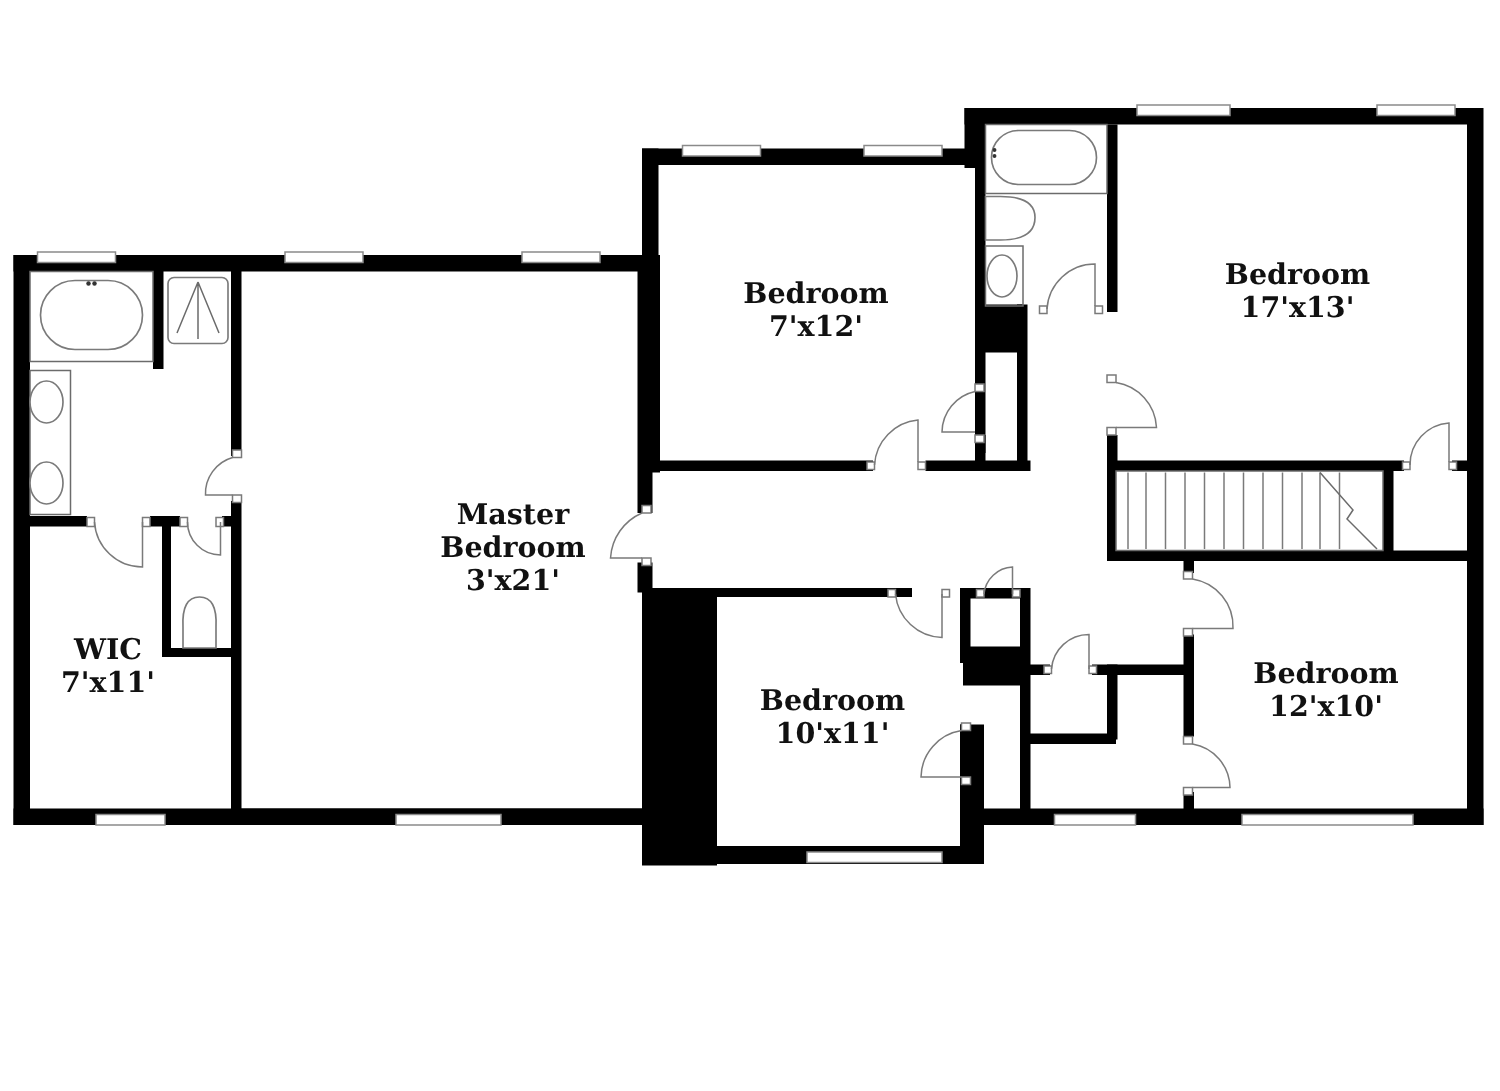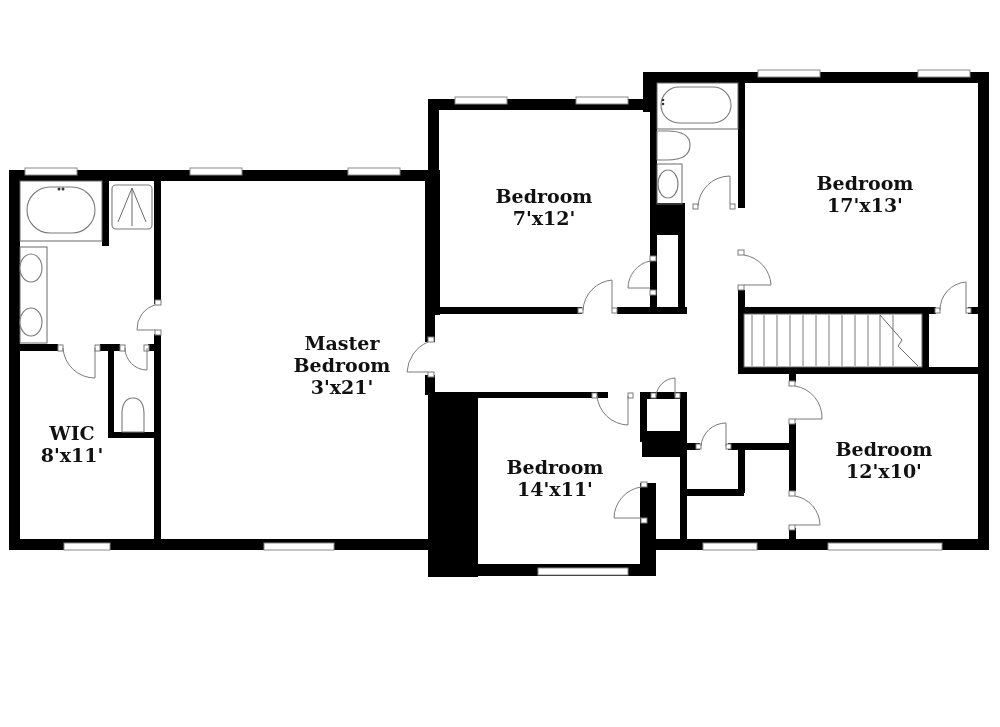--- a/index.html
+++ b/index.html
@@ -229,34 +229,34 @@
 </svg>
 
 <div class="label" style="left:296px; top:332px;margin-left:46px;">
   <span>Master</span>
   <span>Bedroom</span>
   <span>3'x21'</span>
 </div>
 
 <div class="label" style="left:72px; top:422px;">
   <span>WIC</span>
-  <span>8'x11'</span>
+  <span>7'x11'</span>
 </div>
 
 <div class="label" style="left:544px; top:185px;">
   <span>Bedroom</span>
   <span>7'x12'</span>
 </div>
 
 <div class="label" style="left:865px; top:172px;">
   <span>Bedroom</span>
   <span>17'x13'</span>
 </div>
 
 <div class="label" style="left:555px; top:456px;">
   <span>Bedroom</span>
-  <span>14'x11'</span>
+  <span>10'x11'</span>
 </div>
 
 <div class="label" style="left:884px; top:438px;">
   <span>Bedroom</span>
   <span>12'x10'</span>
 </div>
 
 </body></html>

